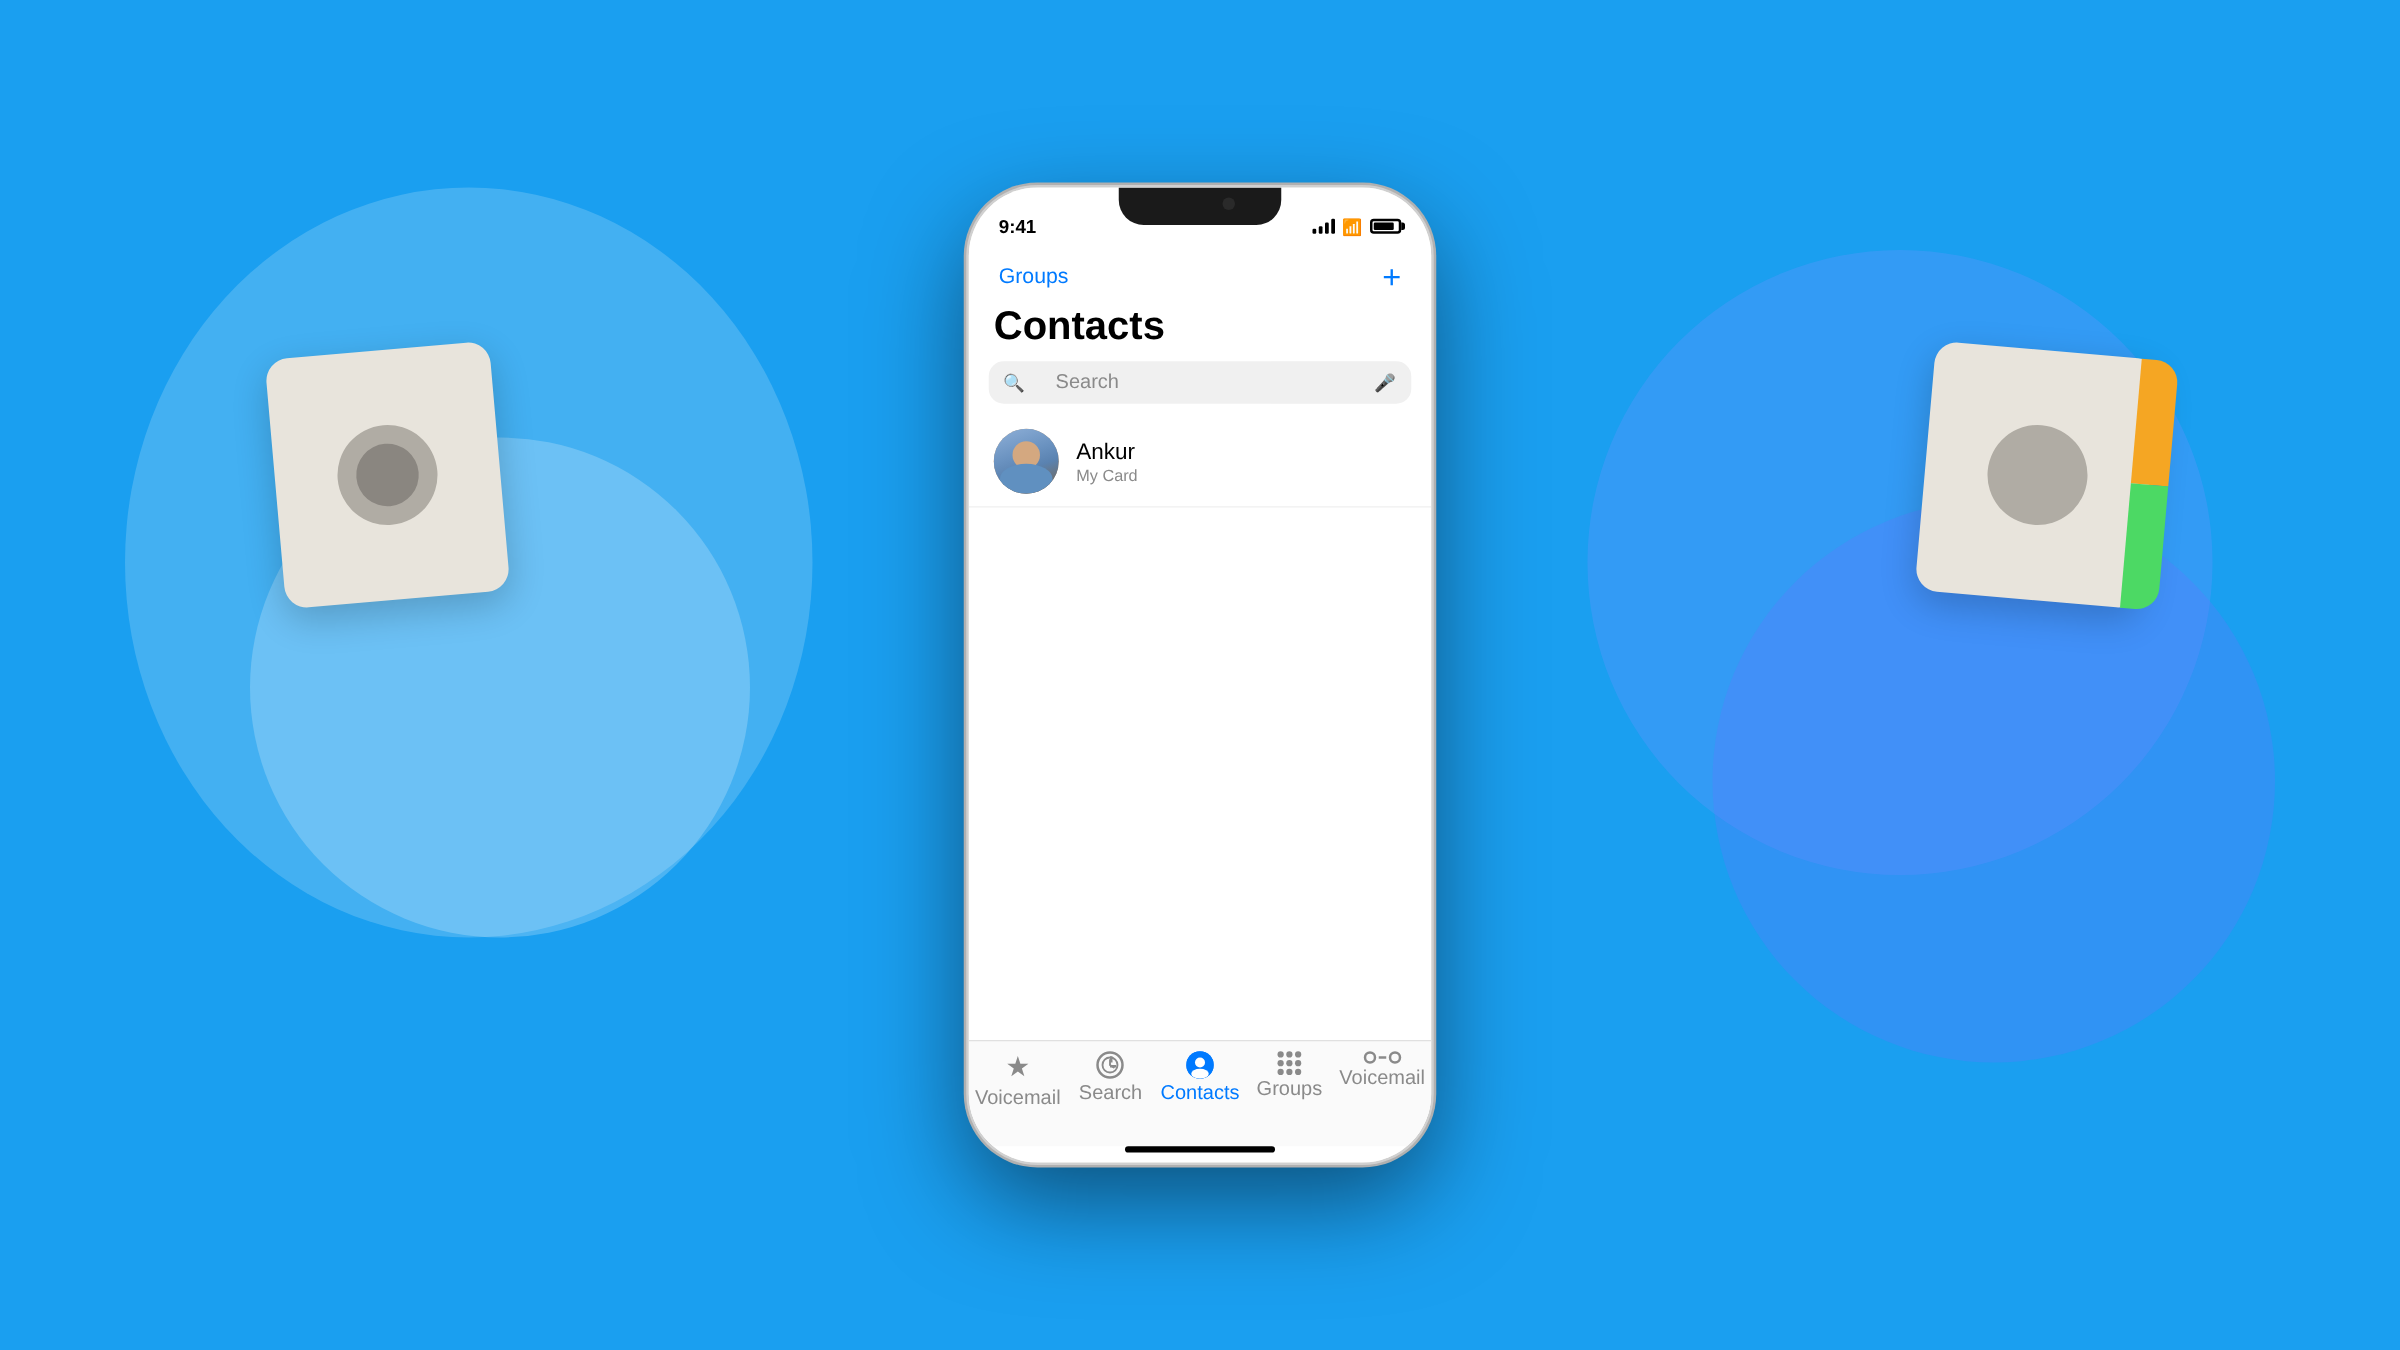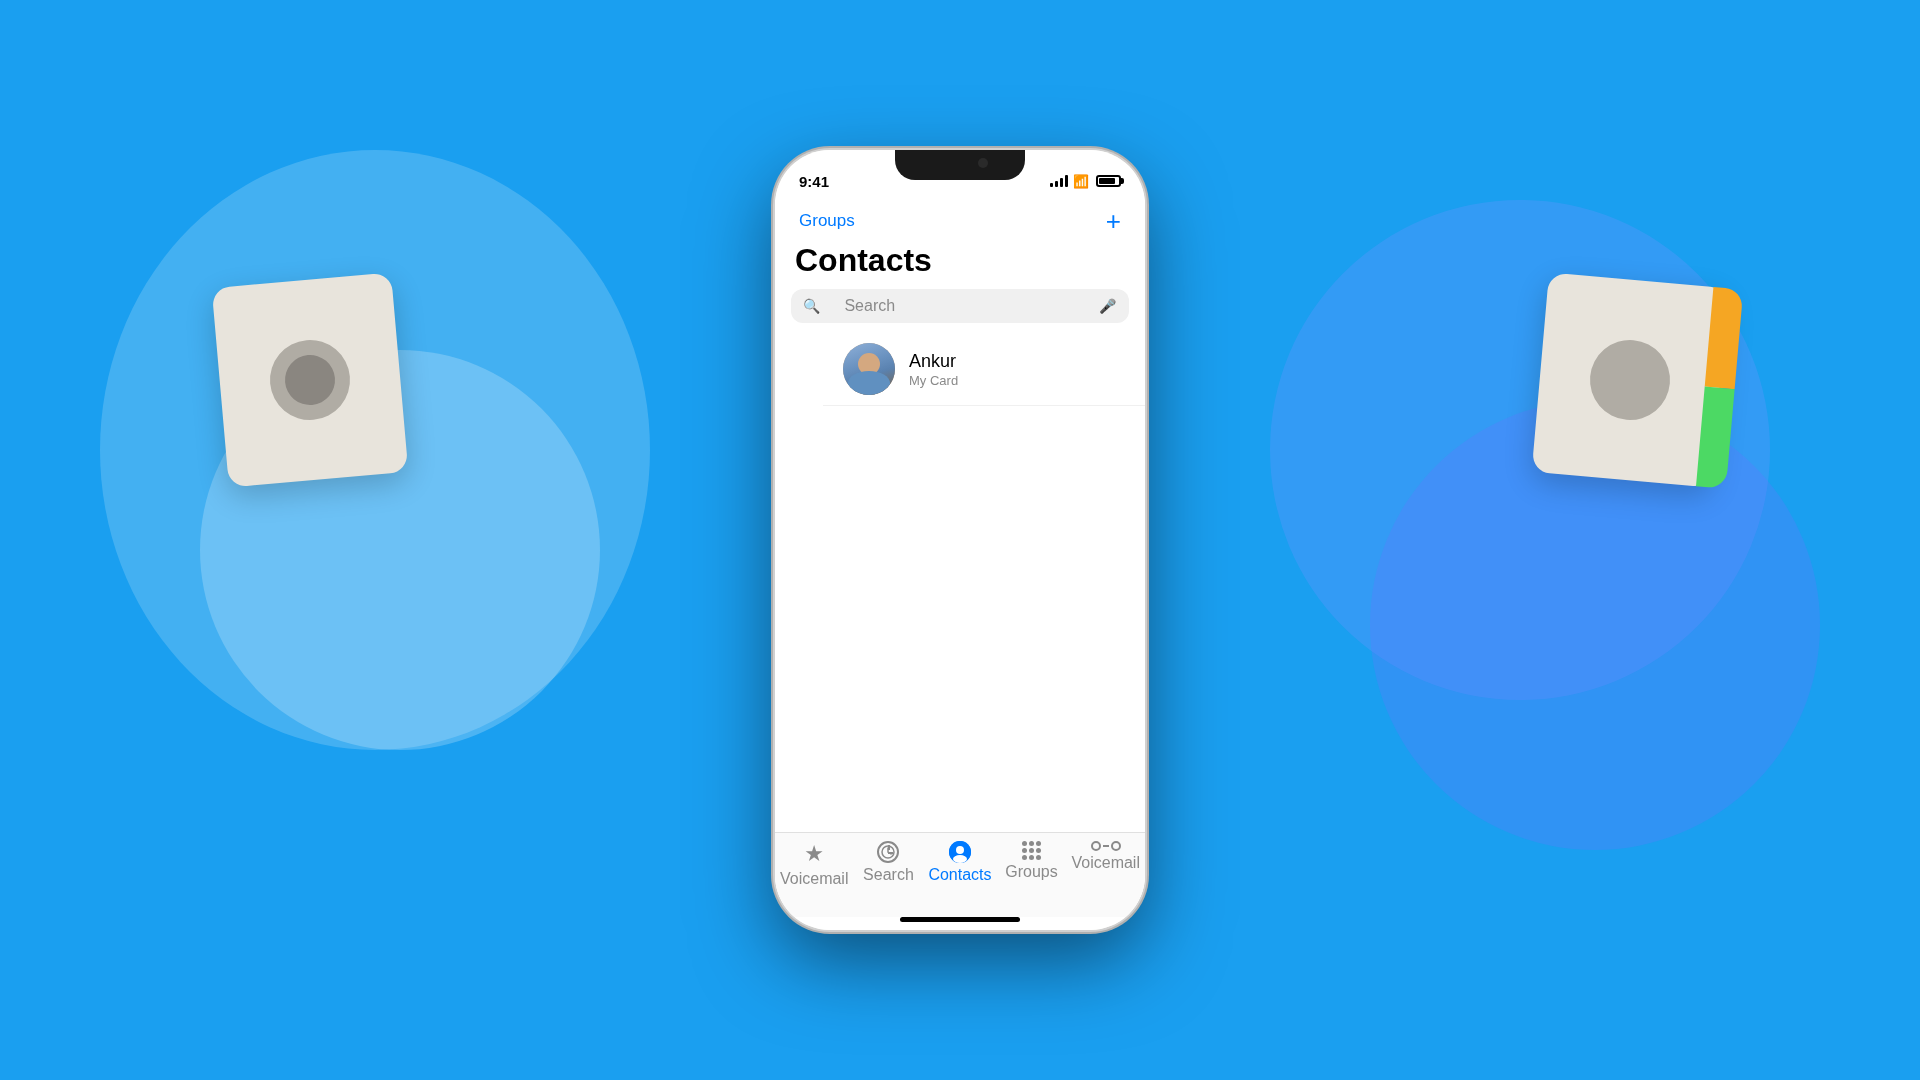--- a/index.html
+++ b/index.html
@@ -353,21 +353,20 @@
       background: white;
       overflow: hidden;
     }
 
     .contact-item {
       display: flex;
       align-items: center;
       padding: 10px 20px;
       gap: 14px;
       border-bottom: 1px solid #f0f0f0;
-      margin-left: 48px;
     }
 
     .contact-avatar {
       width: 52px;
       height: 52px;
       border-radius: 50%;
       overflow: hidden;
       flex-shrink: 0;
       background: linear-gradient(135deg, #c8a882, #9a7a60);
       display: flex;

